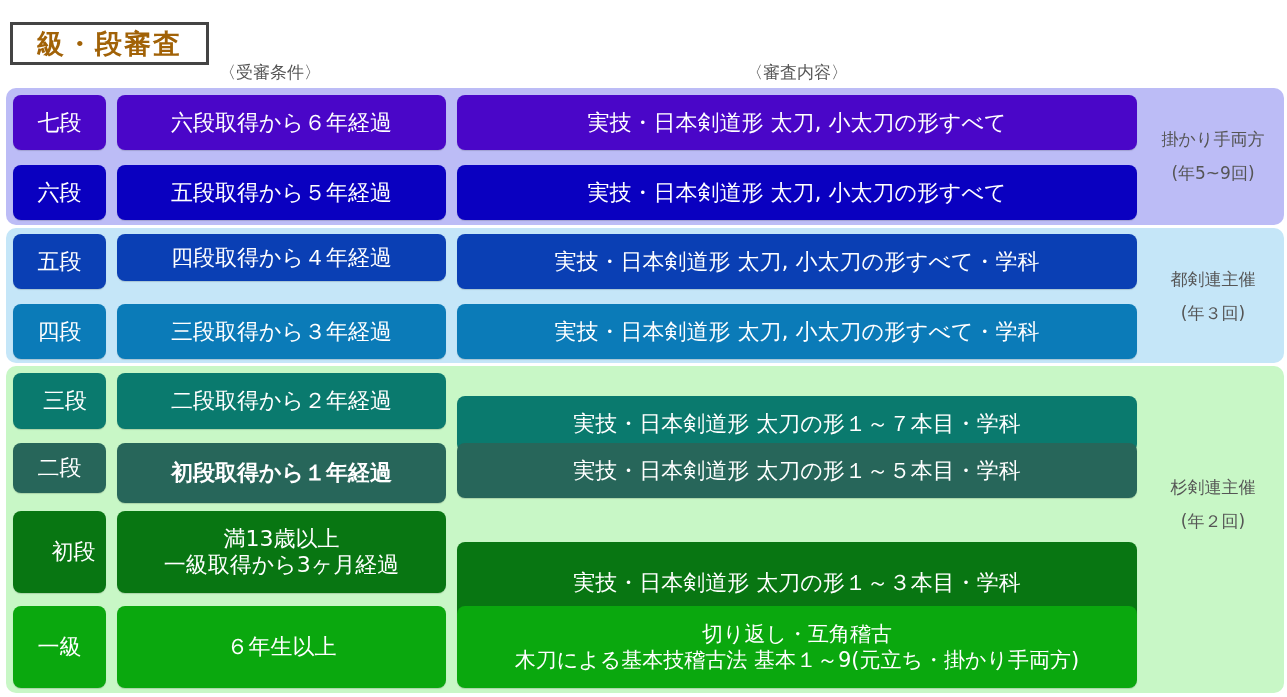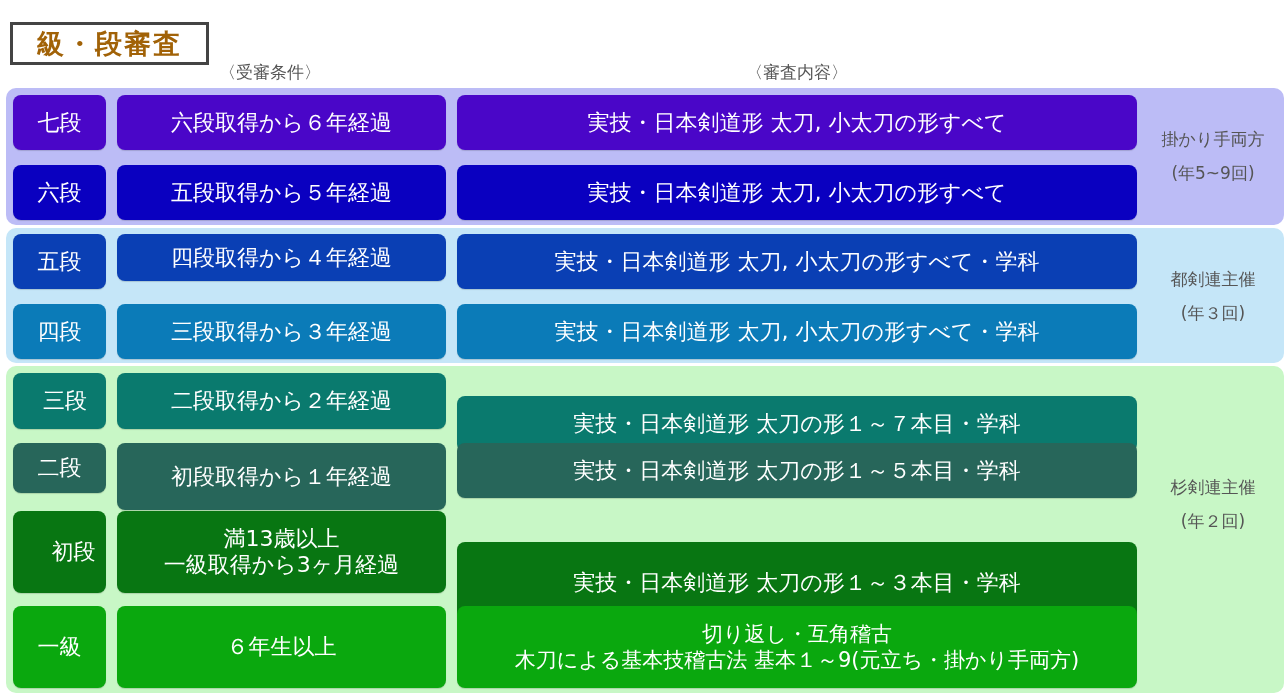--- a/index.html
+++ b/index.html
@@ -76,21 +76,21 @@
 <div class="group-org" style="top:470px;">
   <div>杉剣連主催</div>
   <div>(年２回)</div>
 </div>
 
 <div class="cell c-rank" style="top:373px;height:56px;background:#0a7a6e;padding-left:11px;">三段</div>
 <div class="cell c-cond" style="top:373px;height:56px;background:#0a7a6e;">二段取得から２年経過</div>
 <div class="cell c-cont" style="top:373px;height:56px;background:#0a7a6e;margin-top:23px;">実技・日本剣道形 太刀の形１～７本目・学科</div>
 
 <div class="cell c-rank" style="top:443px;height:50px;background:#27665a;">二段</div>
-<div class="cell c-cond" style="top:443px;height:67px;background:#27665a;">初段取得から１年経過</div>
+<div class="cell c-cond" style="top:443px;height:60px;background:#27665a;font-weight:bold;">初段取得から１年経過</div>
 <div class="cell c-cont" style="top:443px;height:55px;background:#27665a;">実技・日本剣道形 太刀の形１～５本目・学科</div>
 
 <div class="cell c-rank" style="top:511px;height:82px;background:#087612;padding-left:28px;">初段</div>
 <div class="cell c-cond" style="top:511px;height:82px;background:#087612;">満13歳以上
 一級取得から3ヶ月経過</div>
 <div class="cell c-cont" style="top:511px;height:82px;background:#087612;margin-top:31px;">実技・日本剣道形 太刀の形１～３本目・学科</div>
 
 <div class="cell c-rank" style="top:606px;height:82px;background:#0aa80e;">一級</div>
 <div class="cell c-cond" style="top:606px;height:82px;background:#0aa80e;">６年生以上</div>
 <div class="cell c-cont" style="top:606px;height:82px;background:#0aa80e;font-size:21px;">切り返し・互角稽古

